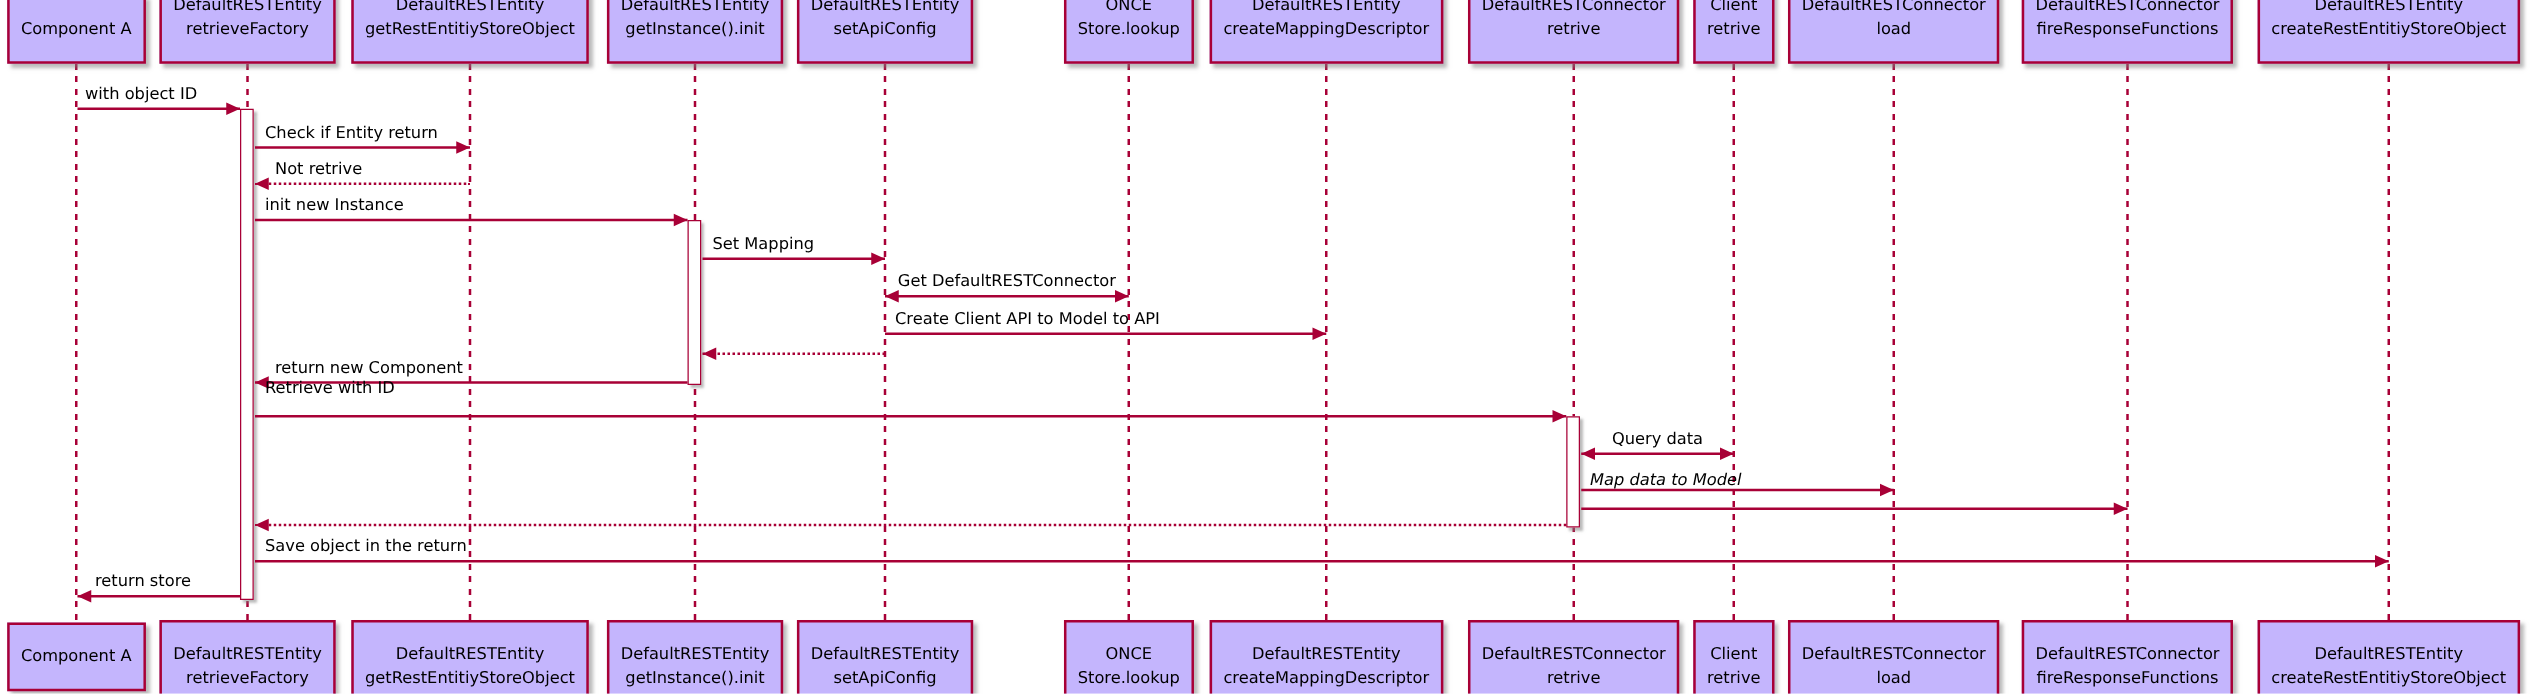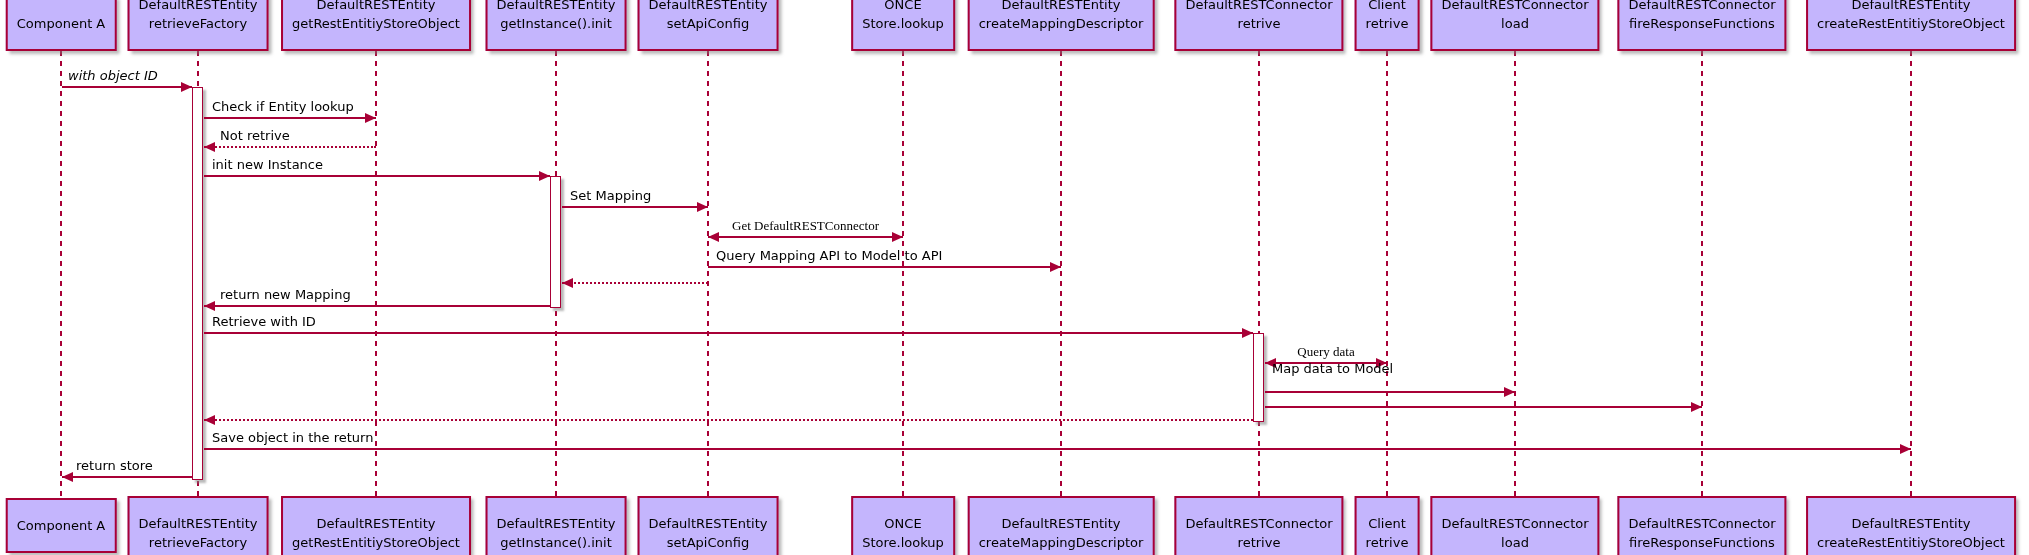--- a/index.html
+++ b/index.html
@@ -53,21 +53,21 @@
   }
   .arr.r { border-left: 11px solid #A80036; }
   .arr.l { border-right: 11px solid #A80036; }
   .mlabel {
     position: absolute;
     font-size: 13px;
     line-height: 14px;
     white-space: nowrap;
     color: #000;
   }
-  .mlabel.center { transform: translateX(-50%); font-family: Liberation Serif, serif; }
+  .mlabel.center { transform: translateX(-50%); }
 </style>
 </head>
 <body>
 
 <div id="stage">
     <div class="lifeline" style="left: 60px; top: 51px; height: 445px;"></div>
     <div class="lifeline" style="left: 197px; top: 51px; height: 445px;"></div>
     <div class="lifeline" style="left: 375px; top: 51px; height: 445px;"></div>
     <div class="lifeline" style="left: 555px; top: 51px; height: 445px;"></div>
     <div class="lifeline" style="left: 707px; top: 51px; height: 445px;"></div>
@@ -170,55 +170,55 @@
     </div>
     <div class="pbox" style="left: 1911px; top: 496px;">
       <div class="pline">DefaultRESTEntity</div>
       <div class="pline">createRestEntitiyStoreObject</div>
     </div>
     <div class="activation" style="left: 192px; top: 87px; height: 391px;"></div>
     <div class="activation" style="left: 550px; top: 176px; height: 130px;"></div>
     <div class="activation" style="left: 1253px; top: 333px; height: 87px;"></div>
     <div class="mline" style="left: 62px; width: 130px; top: 86px;"></div>
     <div class="arr r" style="left: 181px; top: 82px;"></div>
-    <div class="mlabel" style="top: 69px; left: 68px; font-style: italic;">with object ID</div>
+    <div class="mlabel" style="top: 69px; left: 68px;">with object ID</div>
     <div class="mline" style="left: 204px; width: 172px; top: 117px;"></div>
     <div class="arr r" style="left: 365px; top: 113px;"></div>
-    <div class="mlabel" style="top: 100px; left: 212px;">Check if Entity lookup</div>
+    <div class="mlabel" style="top: 100px; left: 212px;">Check if Entity return</div>
     <div class="mline dotted" style="left: 204px; width: 172px; top: 146px;"></div>
     <div class="arr l" style="left: 204px; top: 142px;"></div>
     <div class="mlabel" style="top: 129px; left: 220px;">Not retrive</div>
     <div class="mline" style="left: 204px; width: 346px; top: 175px;"></div>
     <div class="arr r" style="left: 539px; top: 171px;"></div>
     <div class="mlabel" style="top: 158px; left: 212px;">init new Instance</div>
     <div class="mline" style="left: 562px; width: 146px; top: 206px;"></div>
     <div class="arr r" style="left: 697px; top: 202px;"></div>
     <div class="mlabel" style="top: 189px; left: 570px;">Set Mapping</div>
     <div class="mline" style="left: 708px; width: 195px; top: 236px;"></div>
     <div class="arr r" style="left: 892px; top: 232px;"></div>
     <div class="arr l" style="left: 708px; top: 232px;"></div>
     <div class="mlabel center" style="top: 219px; left: 805.5px;">Get DefaultRESTConnector</div>
     <div class="mline" style="left: 708px; width: 353px; top: 266px;"></div>
     <div class="arr r" style="left: 1050px; top: 262px;"></div>
-    <div class="mlabel" style="top: 249px; left: 716px;">Query Mapping API to Model to API</div>
+    <div class="mlabel" style="top: 249px; left: 716px;">Create Client API to Model to API</div>
     <div class="mline dotted" style="left: 562px; width: 146px; top: 282px;"></div>
     <div class="arr l" style="left: 562px; top: 278px;"></div>
     <div class="mline" style="left: 204px; width: 346px; top: 305px;"></div>
     <div class="arr l" style="left: 204px; top: 301px;"></div>
-    <div class="mlabel" style="top: 288px; left: 220px;">return new Mapping</div>
+    <div class="mlabel" style="top: 288px; left: 220px;">return new Component</div>
     <div class="mline" style="left: 204px; width: 1049px; top: 332px;"></div>
     <div class="arr r" style="left: 1242px; top: 328px;"></div>
-    <div class="mlabel" style="top: 315px; left: 212px; text-align: center;">Retrieve with ID</div>
+    <div class="mlabel" style="top: 304px; left: 212px; text-align: center;">Retrieve with ID</div>
     <div class="mline" style="left: 1265px; width: 122px; top: 362px;"></div>
     <div class="arr r" style="left: 1376px; top: 358px;"></div>
     <div class="arr l" style="left: 1265px; top: 358px;"></div>
     <div class="mlabel center" style="top: 345px; left: 1326px;">Query data</div>
     <div class="mline" style="left: 1265px; width: 250px; top: 391px;"></div>
     <div class="arr r" style="left: 1504px; top: 387px;"></div>
-    <div class="mlabel" style="top: 362px; left: 1272px;">Map data to Model</div>
+    <div class="mlabel" style="top: 378px; left: 1272px; font-style: italic;">Map data to Model</div>
     <div class="mline" style="left: 1265px; width: 437px; top: 406px;"></div>
     <div class="arr r" style="left: 1691px; top: 402px;"></div>
     <div class="mline dotted" style="left: 204px; width: 1049px; top: 419px;"></div>
     <div class="arr l" style="left: 204px; top: 415px;"></div>
     <div class="mline" style="left: 204px; width: 1707px; top: 448px;"></div>
     <div class="arr r" style="left: 1900px; top: 444px;"></div>
     <div class="mlabel" style="top: 431px; left: 212px;">Save object in the return</div>
     <div class="mline" style="left: 62px; width: 130px; top: 476px;"></div>
     <div class="arr l" style="left: 62px; top: 472px;"></div>
     <div class="mlabel" style="top: 459px; left: 76px;">return store</div>

